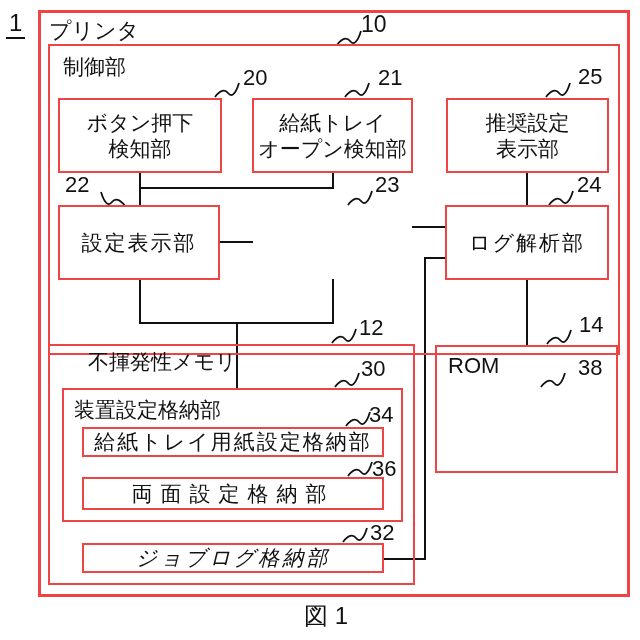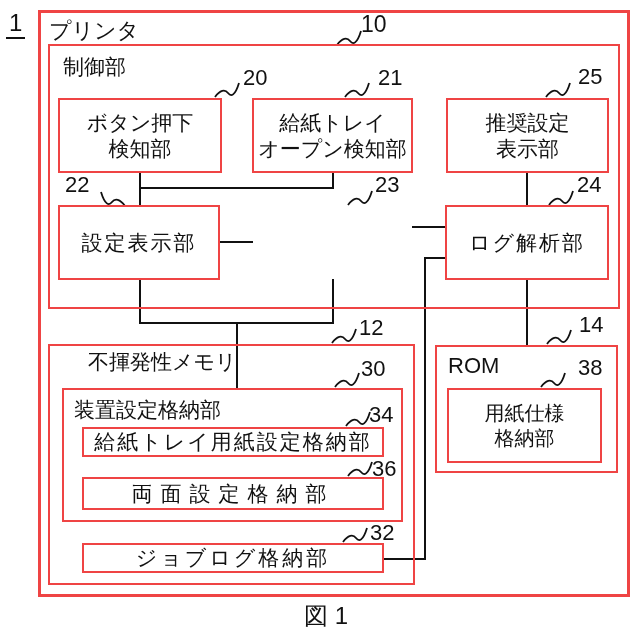--- a/index.html
+++ b/index.html
@@ -55,21 +55,21 @@
       <path d="M346,426 c5,-7 10,-8 13,-4 c3,4 7,3 11,-10"></path>
       <path d="M348,476 c5,-7 10,-8 13,-4 c3,4 7,3 11,-10"></path>
       <path d="M343,542 c5,-7 10,-8 13,-4 c3,4 7,3 11,-10"></path>
     </g>
   </svg>
 
   <div class="box outer" style="left:38px; top:10px; width:592px; height:587px;">
     <span class="corner-label" style="left:8px; top:3px; font-size:22px;">プリンタ</span>
   </div>
 
-  <div class="box" style="left:48px; top:44px; width:572px; height:265px;">
+  <div class="box" style="left:48px; top:44px; width:572px; height:311px;">
     <span class="corner-label" style="left:13px; top:7px; font-size:21px;">制御部</span>
   </div>
 
   <div class="box center" style="left:58px; top:98px; width:164px; height:75px;">
     <div class="lbl">
       <div>ボタン押下</div>
       <div>検知部</div>
     </div>
   </div>
 
@@ -106,33 +106,27 @@
 
   <div class="box center" style="left:82px; top:427px; width:302px; height:30px;">
     <div style="font-size:21px; letter-spacing:2px; white-space:nowrap;">給紙トレイ用紙設定格納部</div>
   </div>
 
   <div class="box center" style="left:82px; top:477px; width:302px; height:33px;justify-content:center;">
     <div style="font-size:21px; letter-spacing:8px; white-space:nowrap;">両面設定格納部</div>
   </div>
 
   <div class="box center" style="left:82px; top:543px; width:302px; height:30px;">
-    <div style="font-size:21px; letter-spacing:3px; white-space:nowrap;">ジョブログ格納部</div>
+    <div style="font-size:21px; letter-spacing:3px; white-space:nowrap;font-style:italic;">ジョブログ格納部</div>
   </div>
 
   <div class="box" style="left:435px; top:345px; width:183px; height:128px;">
     <span class="corner-label" style="left:11px; top:6px; font-size:22px;">ROM</span>
   </div>
 
-  <div class="box center" style="left:447px; top:388px; width:155px; height:75px;">
-    <div style="font-size:20px; line-height:25px; white-space:nowrap;">
-      <div>用紙仕様</div>
-      <div>格納部</div>
-    </div>
-  </div>
 
   <div class="sys-ref" style="left:6px; top:11px;">1</div>
   <div class="ref" style="left:361px; top:13px; font-size:23px;">10</div>
   <div class="ref" style="left:243px; top:67px;">20</div>
   <div class="ref" style="left:378px; top:67px;">21</div>
   <div class="ref" style="left:578px; top:66px;">25</div>
   <div class="ref" style="left:65px; top:174px;">22</div>
   <div class="ref" style="left:375px; top:174px;">23</div>
   <div class="ref" style="left:577px; top:174px;">24</div>
   <div class="ref" style="left:359px; top:317px;">12</div>

